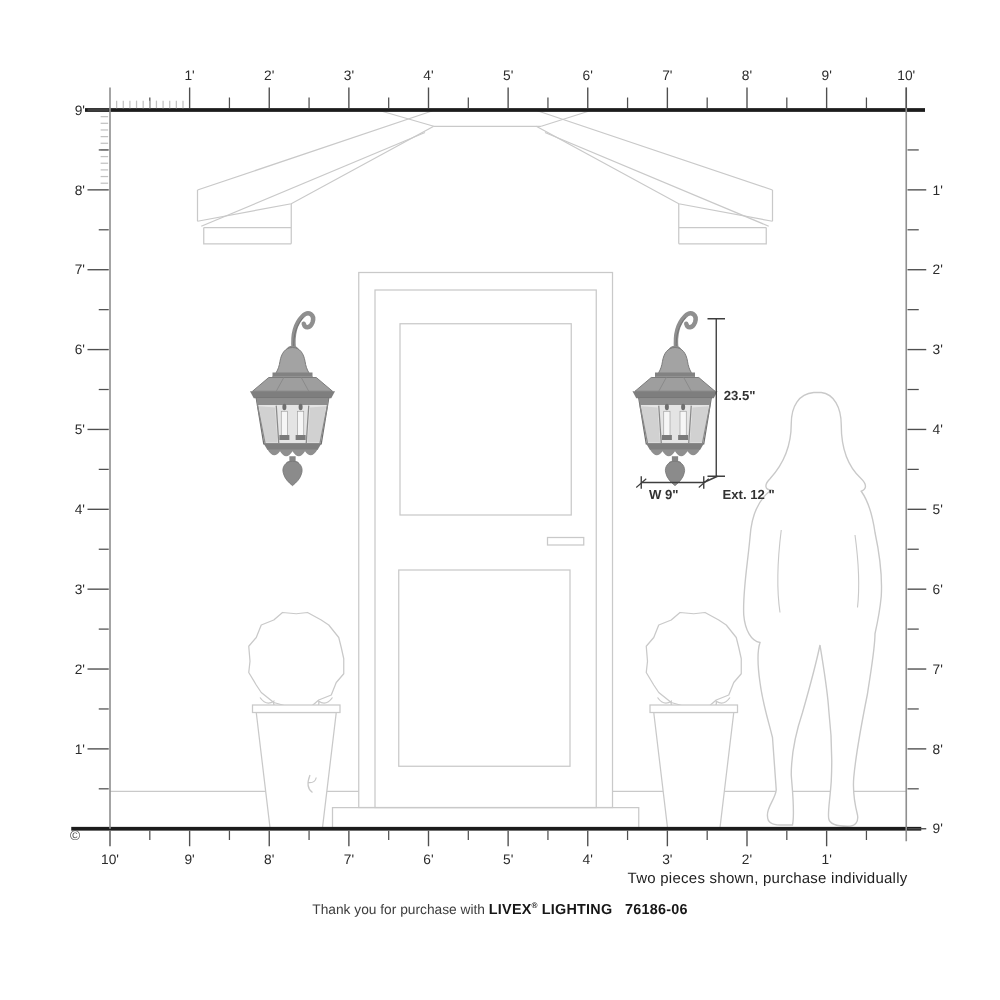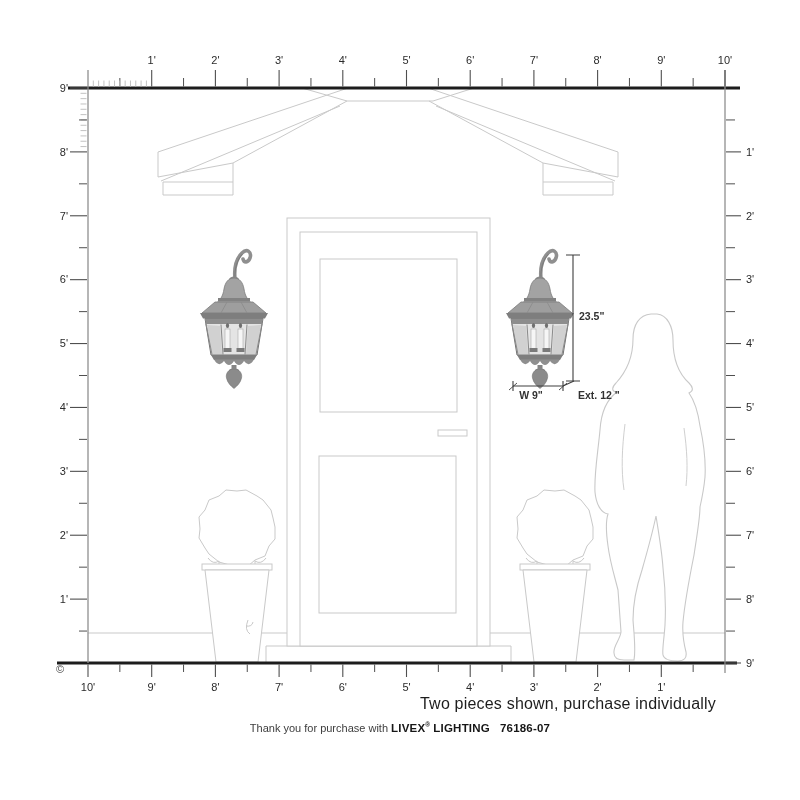--- a/index.html
+++ b/index.html
@@ -3,21 +3,21 @@
 <meta charset="utf-8">
 <style>
   html,body{margin:0;padding:0;background:#ffffff;}
   .stage{
     position:relative;width:800px;height:800px;background:#ffffff;
     font-family:"Liberation Sans", sans-serif;overflow:hidden;
   }
   .stage > svg{position:absolute;left:0;top:0;}
   .copyright{position:absolute;left:56px;top:663px;font-size:11px;color:#4a4a4a;}
   .note{
-    position:absolute;top:695px;right:84px;font-size:16px;color:#1d1d1d;letter-spacing:.2px;margin-left:42px;
+    position:absolute;top:695px;right:74px;font-size:12px;color:#1d1d1d;letter-spacing:.2px;margin-left:42px;
   }
   .footer{
     position:absolute;top:721px;left:0;width:100%;text-align:center;
     font-size:11px;color:#3d3d3d;
   }
   .footer .brandpart{font-weight:bold;color:#161616;font-size:11.5px;letter-spacing:.2px;}
   .footer sup{font-size:6.5px;vertical-align:super;}
   .footer .sku{margin-left:7px;}
   .ruler-label{font-family:"Liberation Sans",sans-serif;}
 </style>
@@ -311,16 +311,16 @@
 </svg>
 
 <div class="copyright">©</div>
 
 <div class="note">Two pieces shown, purchase individually</div>
 
 <div class="footer">
   <span>Thank you for purchase with</span>
   <span class="brandpart"><span>LIVEX</span><sup>®</sup></span>
   <span class="brandpart">LIGHTING</span>
-  <span class="brandpart sku">76186-07</span>
+  <span class="brandpart sku">76186-06</span>
 </div>
 
 </div>
 
 </body></html>

